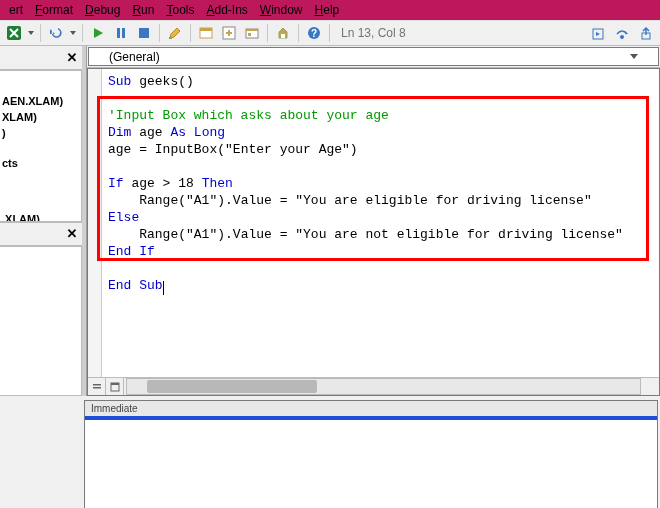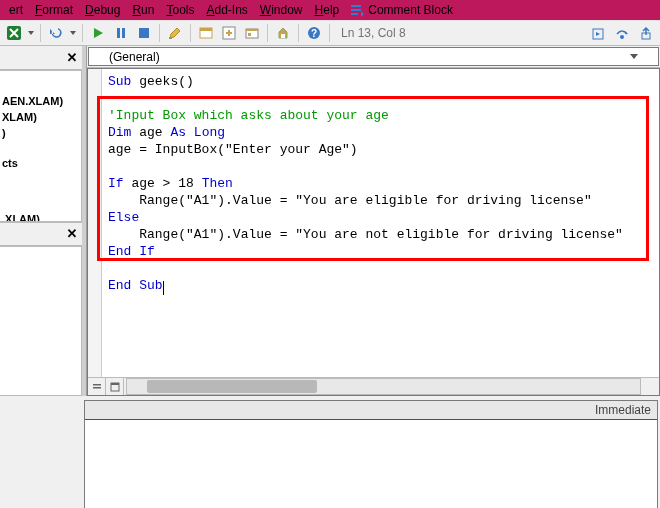--- a/index.html
+++ b/index.html
@@ -217,25 +217,24 @@
   }
   .immediate {
     height: 112px;
     background:#fff;
     border:1px solid #7a7a7a;
     margin-top: 4px;
     position: relative;
   }
   .imm-title {
     background: #e8e8e8;
-    border-bottom: 1px solid #1d4ed8;
+    border-bottom: 4px solid #1d4ed8;
     padding: 2px 6px;
-    font-size:12px;
+    font-size:10px;
     color:#444;
-    text-align:right;
   }
   .bottom {
     padding: 0 2px 0 84px;
   }
   .cursor {
     display:inline-block;
     width:1px;height:14px;
     background:#000;
     vertical-align: text-bottom;
     position: relative;
@@ -255,29 +254,20 @@
 
 <div class="menubar">
   <span class="menu-item"><span>ert</span></span>
   <span class="menu-item"><u>F</u><span>ormat</span></span>
   <span class="menu-item"><u>D</u><span>ebug</span></span>
   <span class="menu-item"><u>R</u><span>un</span></span>
   <span class="menu-item"><u>T</u><span>ools</span></span>
   <span class="menu-item"><u>A</u><span>dd-Ins</span></span>
   <span class="menu-item"><u>W</u><span>indow</span></span>
   <span class="menu-item"><u>H</u><span>elp</span></span>
-  <span class="comment-btn">
-    <svg viewBox="0 0 14 14">
-        <rect x="1" y="2" width="10" height="2" fill="#2a7fd4"></rect>
-        <rect x="1" y="6" width="10" height="2" fill="#2a7fd4"></rect>
-        <rect x="1" y="10" width="7" height="2" fill="#2a7fd4"></rect>
-        <path d="M11 8 L14 11 L11 14" fill="#2a7fd4"></path>
-      </svg>
-    <span>Comment Block</span>
-  </span>
 </div>
 
 <div class="toolbar">
   <span class="tb-btn">
       <svg viewBox="0 0 14 14">
         <rect width="14" height="14" fill="#1e7e34" rx="2"></rect>
         <path d="M3 3 L11 11 M11 3 L3 11" stroke="#fff" stroke-width="2"></path>
       </svg>
     </span>
   <span class="dropdown-arrow">

